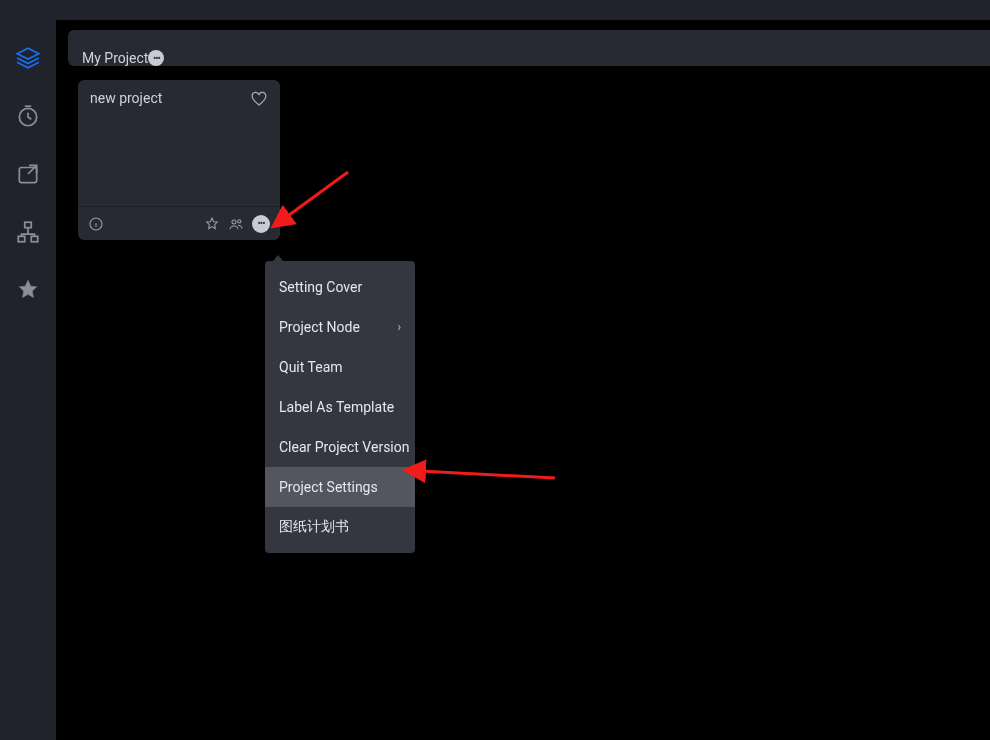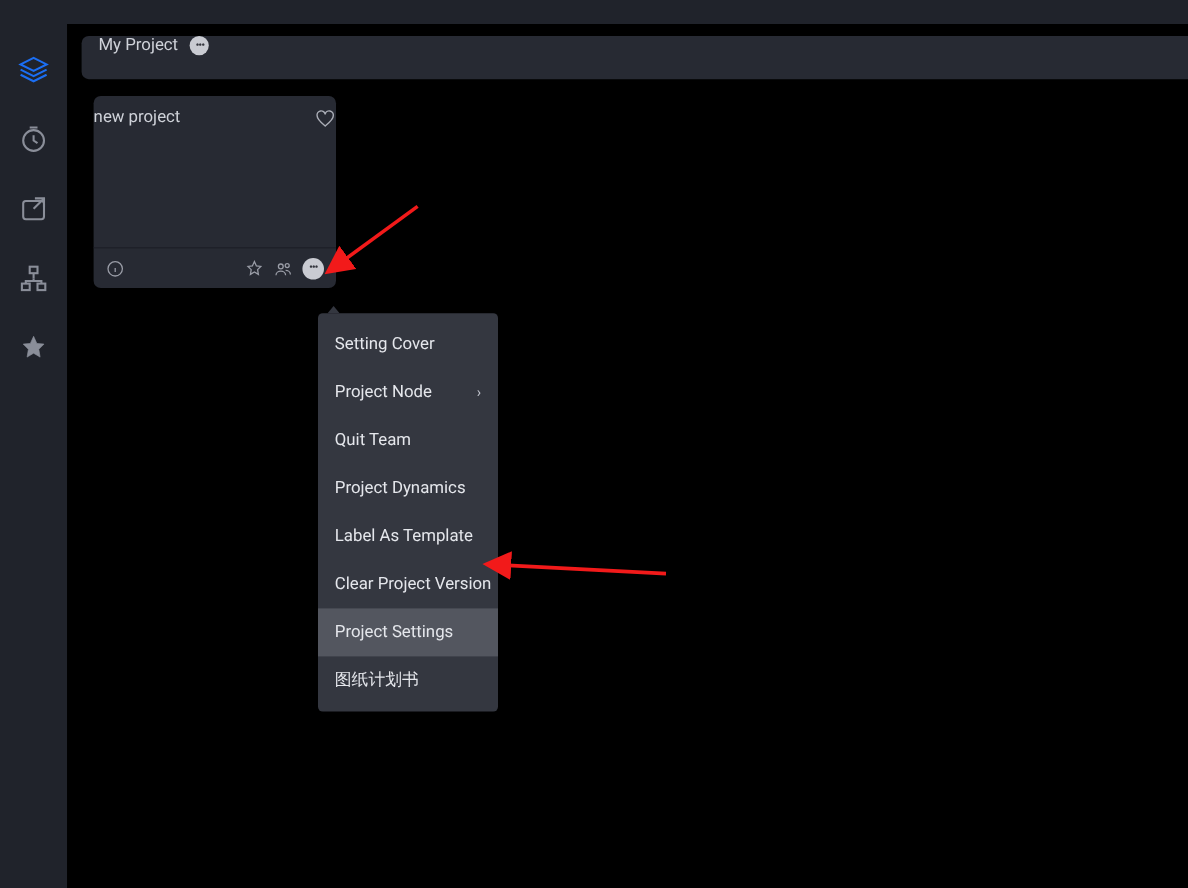--- a/index.html
+++ b/index.html
@@ -56,23 +56,23 @@
   }
 
   
   .header {
     position: absolute;
     left: 12px; right: 0; top: 10px;
     height: 36px;
     background: #272a33;
     border-radius: 6px 0 0 6px;
     display: flex;
-    align-items: flex-start;
+    align-items: flex-end;
     padding: 0 14px;
-    gap: 10px;
+    gap: 0;
     font-size: 14px;
     color: #cfd2d9;
   }
   .dots-badge {
     width: 16px; height: 16px;
     border-radius: 50%;
     background: #c9cbd2;
     color: #34363e;
     display: inline-flex;
     align-items: center;
@@ -89,21 +89,21 @@
     width: 202px;
     height: 160px;
     background: #272a33;
     border-radius: 6px;
     display: flex;
     flex-direction: column;
     overflow: visible;
   }
   .card-body {
     flex: 1;
-    padding: 10px 0;
+    padding: 10px 12px;
     display: flex;
     justify-content: space-between;
     align-items: flex-start;
   }
   .card-title {
     font-size: 14px;
     color: #cfd2d9;
   }
   .heart-icon {
     color: #a9acb5;
@@ -280,23 +280,20 @@
     <span>Setting Cover</span>
   </div>
   <div class="menu-item">
     <span>Project Node</span>
     <span class="sub-caret">›</span>
   </div>
   <div class="menu-item">
     <span>Quit Team</span>
   </div>
   <div class="menu-item">
-    <span>Project Dynamics</span>
-  </div>
-  <div class="menu-item">
     <span>Label As Template</span>
   </div>
   <div class="menu-item">
     <span>Clear Project Version</span>
   </div>
   <div class="menu-item highlight">
     <span>Project Settings</span>
   </div>
   <div class="menu-item">
     <span>图纸计划书</span>

